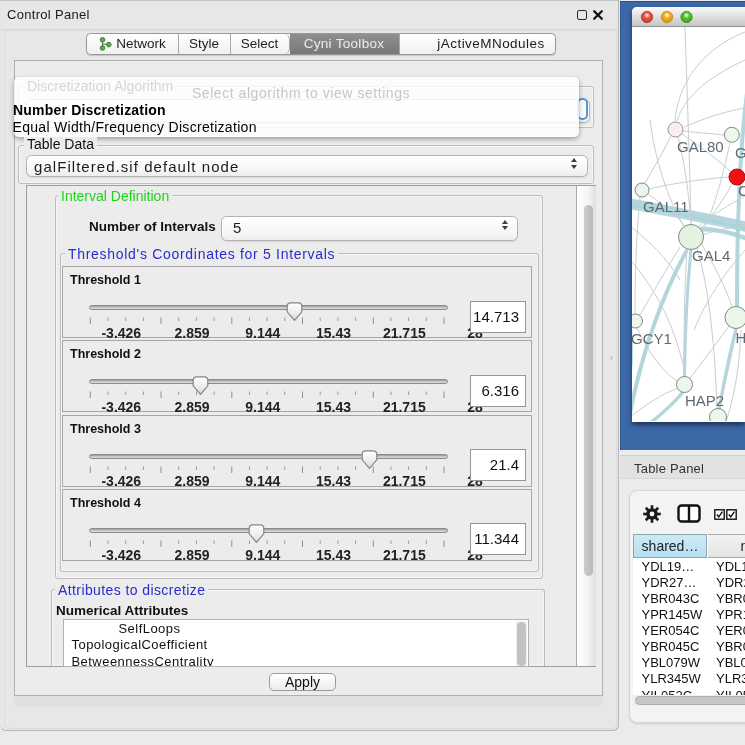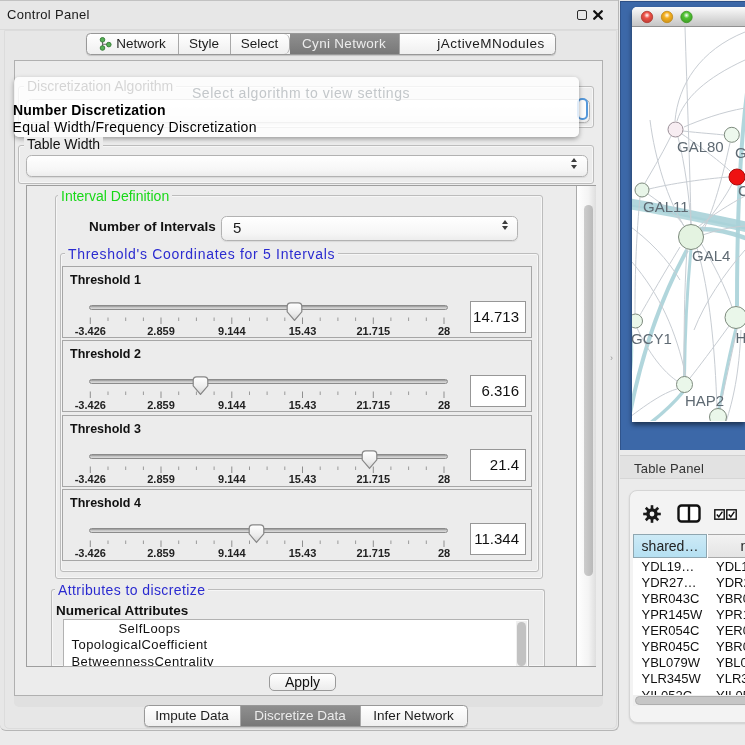--- a/index.html
+++ b/index.html
@@ -20,21 +20,21 @@
   .seg .s{display:flex;align-items:center;justify-content:center;font-size:13.5px;color:#1c1c1c;
           border-right:1px solid #a8a8a8;box-sizing:border-box;white-space:nowrap;}
   .seg .s:last-child{border-right:none;}
   .seg .sel{background:linear-gradient(#8f8f8f,#787878);color:#ececec;}
   .block{position:absolute;left:62px;width:470px;height:72px;background:#ececec;border:1px solid #a6a6a6;box-sizing:border-box;}
   .bt{position:absolute;left:7px;top:6px;font-weight:bold;font-size:12.5px;color:#111;}
   .track{position:absolute;left:26px;top:38px;width:359px;height:5px;border-radius:3px;
          background:linear-gradient(#8f8f8f,#c2c2c2 40%,#dcdcdc);border:1px solid #8b8b8b;box-sizing:border-box;}
   .vbox{position:absolute;left:407px;top:33.5px;width:56px;height:32px;background:#fff;border:1px solid #979797;
         box-sizing:border-box;font-size:15px;color:#111;text-align:right;line-height:30px;padding-right:6px;}
-  .ticklbl{position:absolute;top:57.5px;transform:translateX(-50%);font-size:11px;font-weight:bold;color:#222;}
+  .ticklbl{position:absolute;top:57.5px;transform:translateX(-50%);font-size:14px;font-weight:bold;color:#222;margin-left:31px;}
   .thumb{position:absolute;top:34.5px;}
   .row{position:absolute;font-size:13px;color:#111;white-space:nowrap;}
 </style>
 </head>
 <body>
 <div id="root">
 
   <div class="abs" id="cpwin" style="left:0;top:0;width:618.5px;height:731px;background:#e7e7e7;
        border-right:1px solid #b6b6b6;border-bottom:1px solid #b6b6b6;border-radius:0 0 6px 6px;box-sizing:border-box;"></div>
   <div class="abs" style="left:0;top:0;width:618px;height:1px;background:#c2c2c2;"></div>
@@ -51,43 +51,44 @@
   <div class="seg" style="left:85.5px;top:33px;">
     <div class="s" style="width:92px;">
       <svg width="14" height="15" viewBox="0 0 14 15" style="margin-right:4px;">
           <path d="M4.5 4 L4.5 12 M4.5 8 L10.5 8.5" stroke="#666" stroke-width="1.1" fill="none"></path>
           <circle cx="4.5" cy="3.8" r="2.3" fill="#55b055" stroke="#337733" stroke-width="0.9"></circle>
           <circle cx="4.5" cy="12" r="2.3" fill="#55b055" stroke="#337733" stroke-width="0.9"></circle>
           <circle cx="10.8" cy="8.6" r="2.3" fill="#55b055" stroke="#337733" stroke-width="0.9"></circle>
         </svg>Network</div>
     <div class="s" style="width:52px;">Style</div>
     <div class="s" style="width:59px;border-radius:6px;">Select</div>
-    <div class="s sel" style="width:110px;letter-spacing:0.3px;">Cyni Network</div>
+    <div class="s sel" style="width:110px;letter-spacing:0.3px;">Cyni Toolbox</div>
     <div class="s" style="width:127px;letter-spacing:0.45px;margin-left:28px;">jActiveMNodules</div>
   </div>
 
   <div class="abs" style="left:14px;top:60px;width:589px;height:636px;background:#ececec;
        border:1px solid #b0b0b0;box-sizing:border-box;"></div>
   <div class="abs" style="left:14px;top:696px;width:589px;height:11px;background:#e0e0e0;border-radius:0 0 5px 5px;"></div>
 
   <div class="abs etched" style="left:18px;top:86px;width:574px;height:40px;"></div>
   <div class="gblabel" style="left:24px;top:79px;color:#111;">Discretization Algorithm</div>
   <div class="combo" style="left:25.5px;top:99px;width:562px;height:22px;"></div>
 
   <div class="abs" style="left:577px;top:97.5px;width:10.5px;height:22.5px;background:#fdfdfd;border:2.4px solid #5598da;border-radius:5px;box-sizing:border-box;"></div>
 
   <div class="abs" style="left:14px;top:77px;width:564.5px;height:59.5px;background:rgba(255,255,255,0.82);
        border-radius:5px;box-shadow:0 2px 5px rgba(0,0,0,0.35);"></div>
   <div class="abs" style="left:14px;top:85px;width:574px;text-align:center;font-size:14px;letter-spacing:0.55px;color:#c3c7ca;">Select algorithm to view settings</div>
   <div class="abs" style="left:13px;top:102px;font-size:14px;letter-spacing:0.2px;font-weight:bold;color:#000;">Number Discretization</div>
   <div class="abs" style="left:12.5px;top:119px;font-size:14px;letter-spacing:0.3px;color:#000;">Equal Width/Frequency Discretization</div>
 
   <div class="abs etched" style="left:18px;top:145px;width:574px;height:36.5px;"></div>
-  <div class="gblabel" style="left:24px;top:137px;color:#111;background:#ececec;">Table Width</div>
+  <div class="gblabel" style="left:24px;top:137px;color:#111;background:#ececec;">Table Data</div>
   <div class="combo" style="left:25.5px;top:154.5px;width:560px;height:20.5px;"></div>
+  <div class="combotext" style="left:34px;top:157.5px;">galFiltered.sif default node</div>
   <div class="arrows" style="left:571px;top:158px;">
       <div class="up"></div>
       <div class="dn"></div>
     </div>
 
   <div class="abs" style="left:25.5px;top:185px;width:570.5px;height:482px;background:#ececec;border:1px solid #9e9e9e;box-sizing:border-box;"></div>
 
   <div class="abs" style="left:576px;top:186px;width:19px;height:480px;background:linear-gradient(90deg,#ffffff,#f4f4f4 60%,#dedede);border-left:1px solid #aaa;"></div>
   <div class="abs" style="left:583.5px;top:205px;width:9.5px;height:371px;background:linear-gradient(90deg,#cdcdcd,#b9b9b9);border-radius:5px;"></div>
 
@@ -289,25 +290,20 @@
      <div style="position:absolute;left:8px;top:1px;font-size:13px;letter-spacing:0.45px;color:#111;margin-left:47px;">SelfLoops</div>
      <div style="position:absolute;left:8px;top:17.7px;font-size:13px;letter-spacing:0.45px;color:#111;">TopologicalCoefficient</div>
      <div style="position:absolute;left:8px;top:34.4px;font-size:13px;letter-spacing:0.45px;color:#111;">BetweennessCentrality</div>
      <div style="position:absolute;right:1px;top:1px;width:11px;height:46px;background:#f0f0f0;"></div>
      <div style="position:absolute;right:2px;top:2px;width:9px;height:44px;background:#c2c2c2;border-radius:5px;"></div>
   </div>
 
   <div class="abs" style="left:269px;top:672.5px;width:67px;height:18.5px;background:linear-gradient(#ffffff,#ececec);
        border:1px solid #9a9a9a;border-radius:5px;box-sizing:border-box;text-align:center;font-size:14px;color:#111;line-height:16.5px;">Apply</div>
 
-  <div class="seg" style="left:143.5px;top:705px;">
-    <div class="s" style="width:96px;">Impute Data</div>
-    <div class="s sel" style="width:120px;">Discretize Data</div>
-    <div class="s" style="width:106px;">Infer Network</div>
-  </div>
 
   <div class="abs" style="left:610px;top:353px;font-size:9px;color:#999;">›</div>
 
   <div class="abs" style="left:620px;top:1px;width:125px;height:449px;background:#3c68a8;border-top:1.5px solid #2d4f85;border-left:1px solid #30548c;box-sizing:border-box;"></div>
 
   <div class="abs" style="left:632px;top:7px;width:113px;height:414.5px;background:#fff;border-radius:5px 0 0 0;
        box-shadow:0 3px 5px rgba(0,0,0,0.5);"></div>
   <div class="abs" style="left:632px;top:7px;width:113px;height:20px;border-radius:5px 0 0 0;
        background:linear-gradient(#fbfbfb,#d2d2d2 75%,#c6c6c6);border-bottom:1px solid #919191;box-sizing:border-box;"></div>
   <svg class="abs" style="left:632px;top:7px;" width="113" height="21" viewBox="632 7 113 21">

